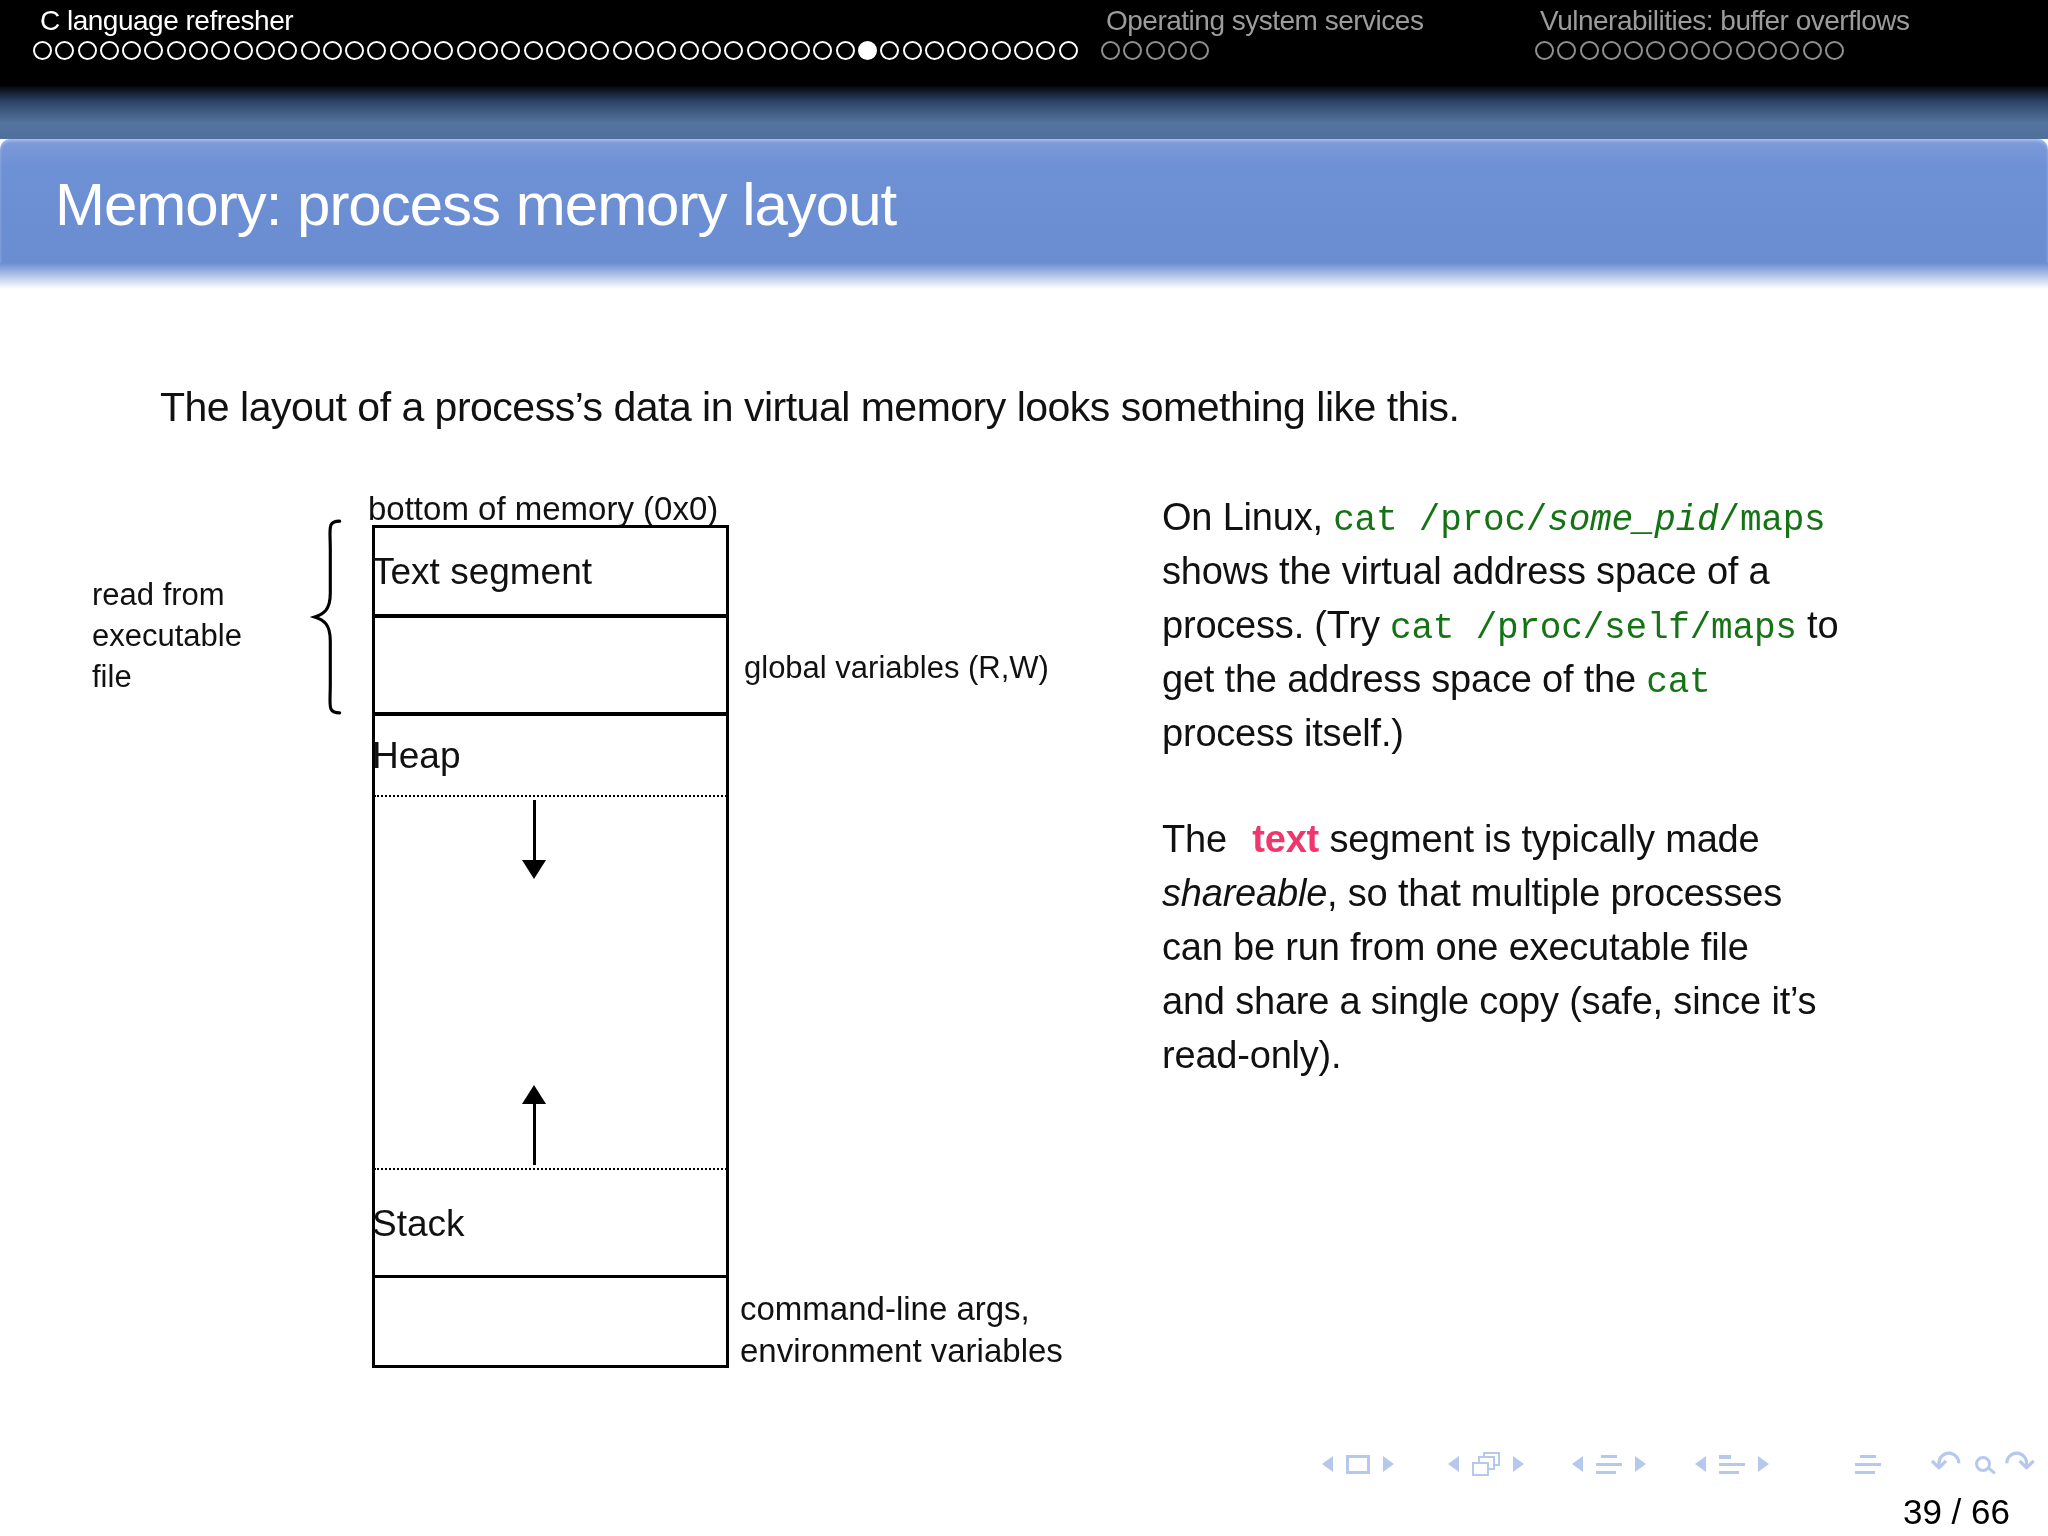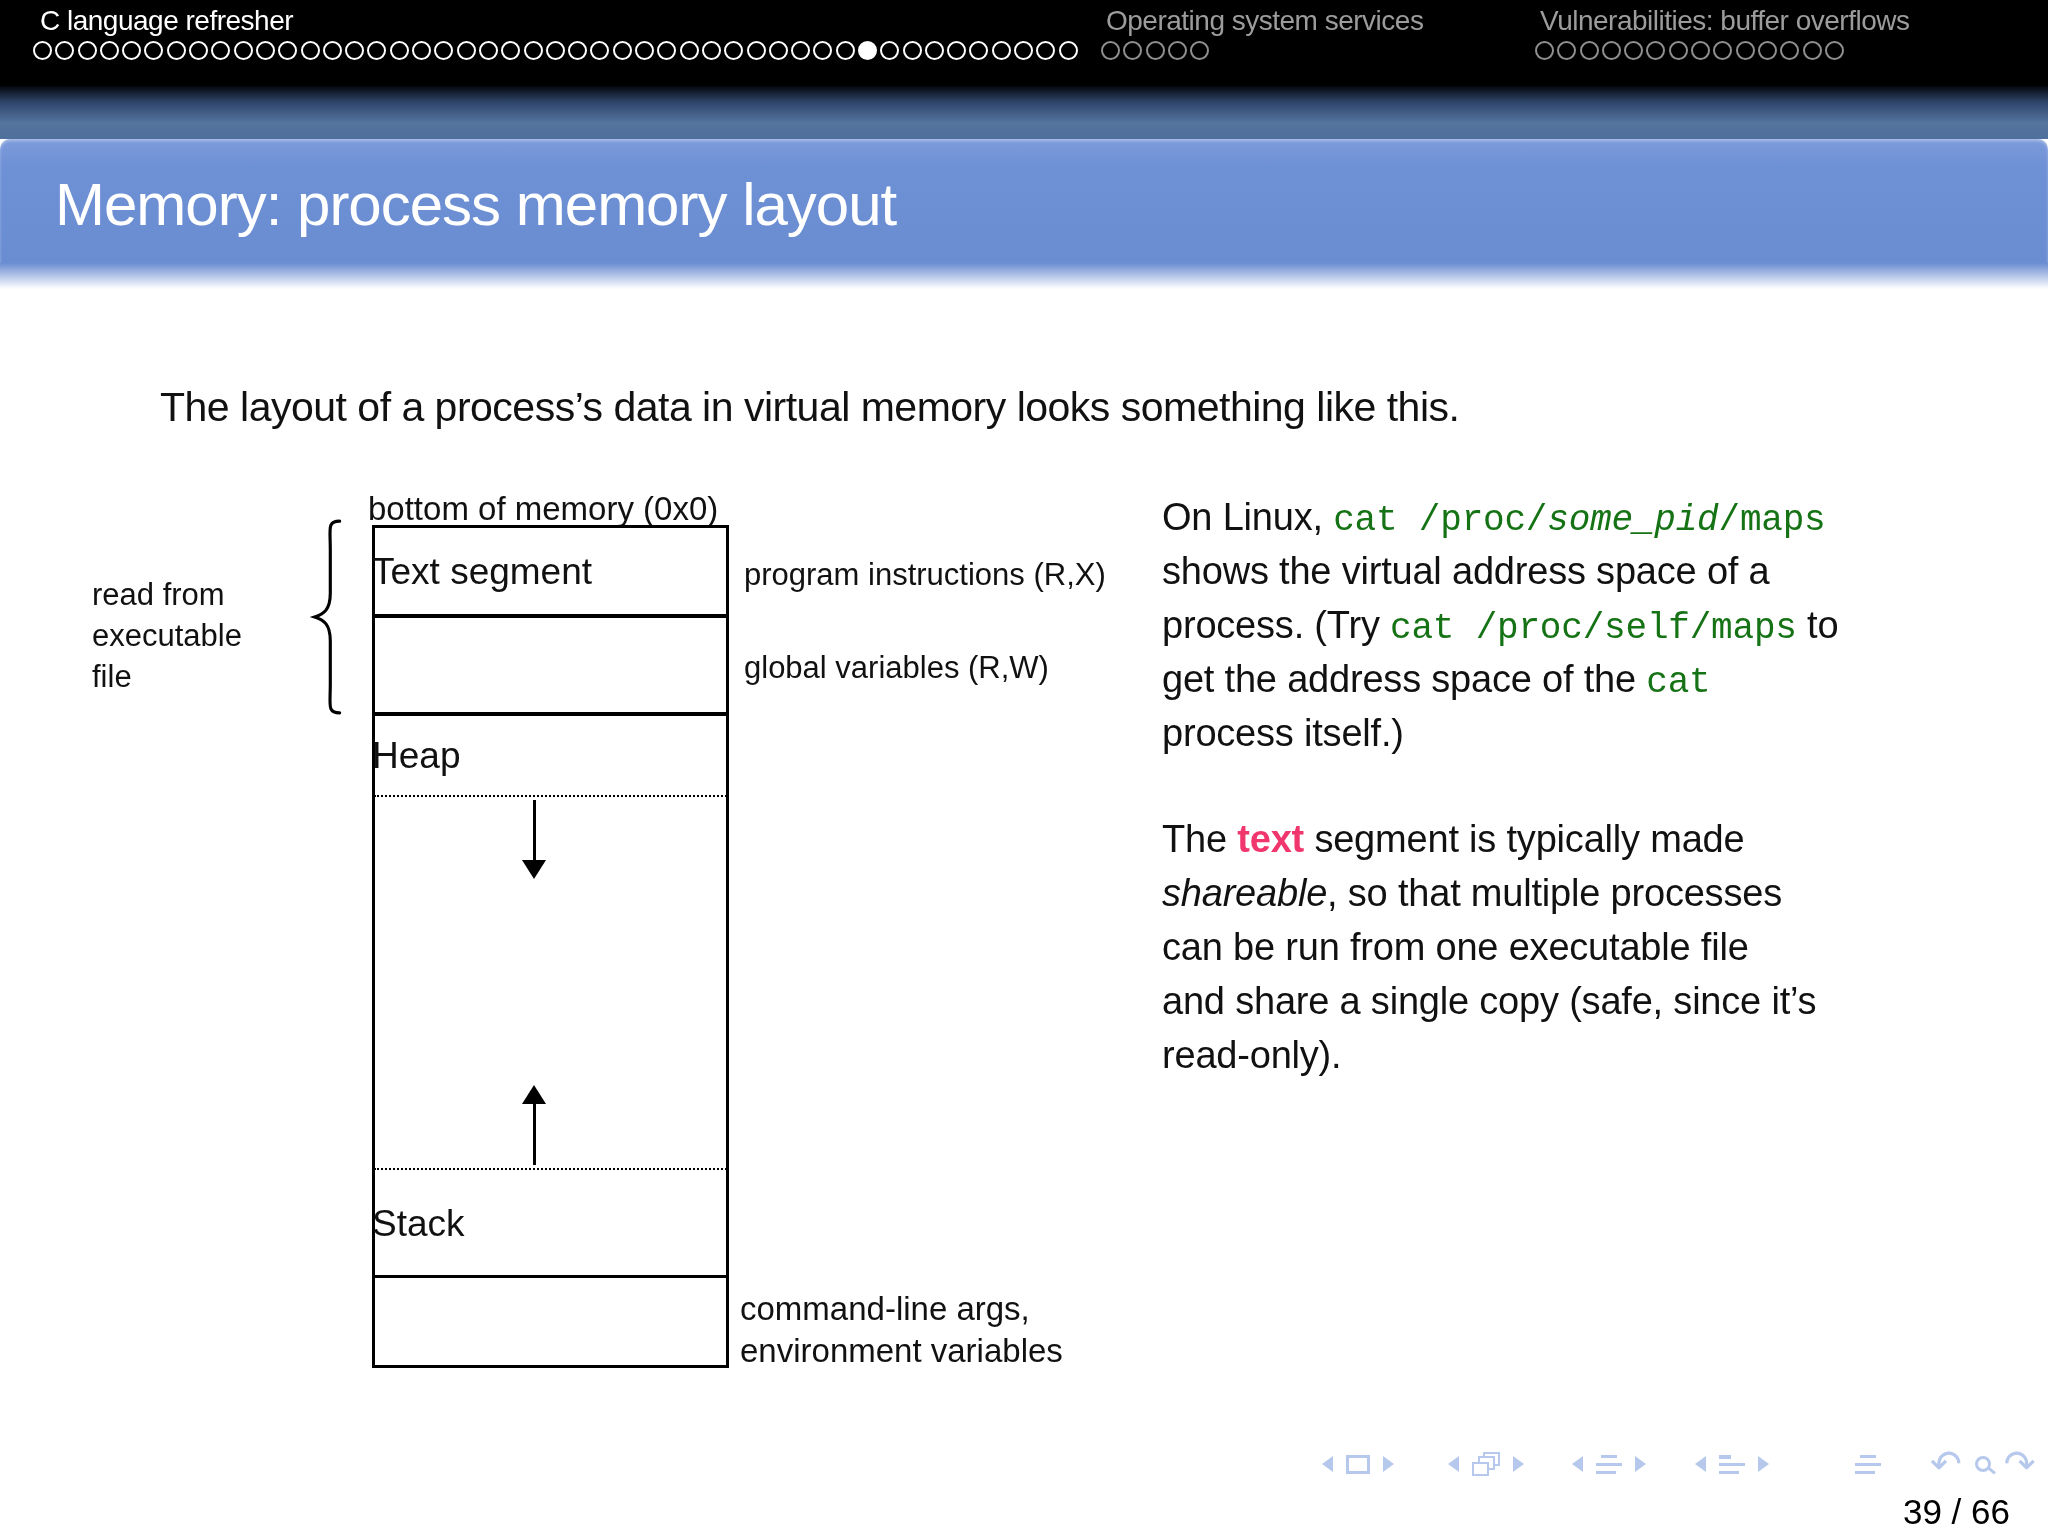--- a/index.html
+++ b/index.html
@@ -48,21 +48,21 @@
   .arrow-head{position:absolute;width:0;height:0;}
   #brace-svg{position:absolute;left:300px;top:518px;}
   #read-from{position:absolute;left:92px;top:574px;width:200px;text-align:left;font-size:31px;line-height:41px;}
   #prog-instr{left:744px;top:557px;}
   #glob-vars{left:744px;top:650px;}
   #args-label{position:absolute;left:740px;top:1288px;font-size:33px;line-height:42px;white-space:nowrap;}
   
   .rc-line{position:absolute;left:1162px;font-size:38px;white-space:nowrap;letter-spacing:-0.2px;}
   .code{font-family:Liberation Mono, monospace;color:var(--code-green);font-size:36px;margin-top:21px;}
   .em{font-style:italic;}
-  .alert{color:var(--alert-pink);font-weight:bold;}
+  .alert{color:var(--alert-pink);font-weight:bold;margin-left:15px;}
   
   .navgrp{position:absolute;top:1449px;display:flex;align-items:center;gap:13px;height:30px;cursor:pointer;}
   .tri-l{width:0;height:0;border-top:8px solid transparent;border-bottom:8px solid transparent;border-right:11px solid var(--nav-blue);}
   .tri-r{width:0;height:0;border-top:8px solid transparent;border-bottom:8px solid transparent;border-left:11px solid var(--nav-blue);}
   .ic-slide{width:24px;height:19px;border:3px solid var(--nav-blue);box-sizing:border-box;}
   .ic-frames{position:relative;width:28px;height:24px;}
   .ic-frames i{position:absolute;width:17px;height:14px;border:2.5px solid var(--nav-blue);background:#fff;box-sizing:border-box;display:block;}
   .ic-frames i:nth-child(1){right:0;top:0;}
   .ic-frames i:nth-child(2){right:5px;top:4px;}
   .ic-frames i:nth-child(3){left:0;bottom:0;}
@@ -190,21 +190,20 @@
   <svg id="brace-svg" width="46" height="198" viewBox="0 0 40 190">
     <path d="M36,3 C24,3 27,10 27,30 L27,72 C27,88 21,92 12,95 C21,98 27,102 27,118 L27,160 C27,180 24,187 36,187" fill="none" stroke="#000" stroke-width="3" stroke-linecap="round"></path>
   </svg>
 
   <div id="read-from">
     <div>read from</div>
     <div>executable</div>
     <div>file</div>
   </div>
 
-  <div class="diag-label" id="prog-instr">program instructions (R,X)</div>
   <div class="diag-label" id="glob-vars">global variables (R,W)</div>
   <div id="args-label">
     <div>command-line args,</div>
     <div>environment variables</div>
   </div>
 
   <div class="rc-line" style="top:496px">
     <span>On Linux,  </span><span class="code">cat /proc/</span><span class="code em">some_pid</span><span class="code">/maps</span>
   </div>
   <div class="rc-line" style="top:550px">

